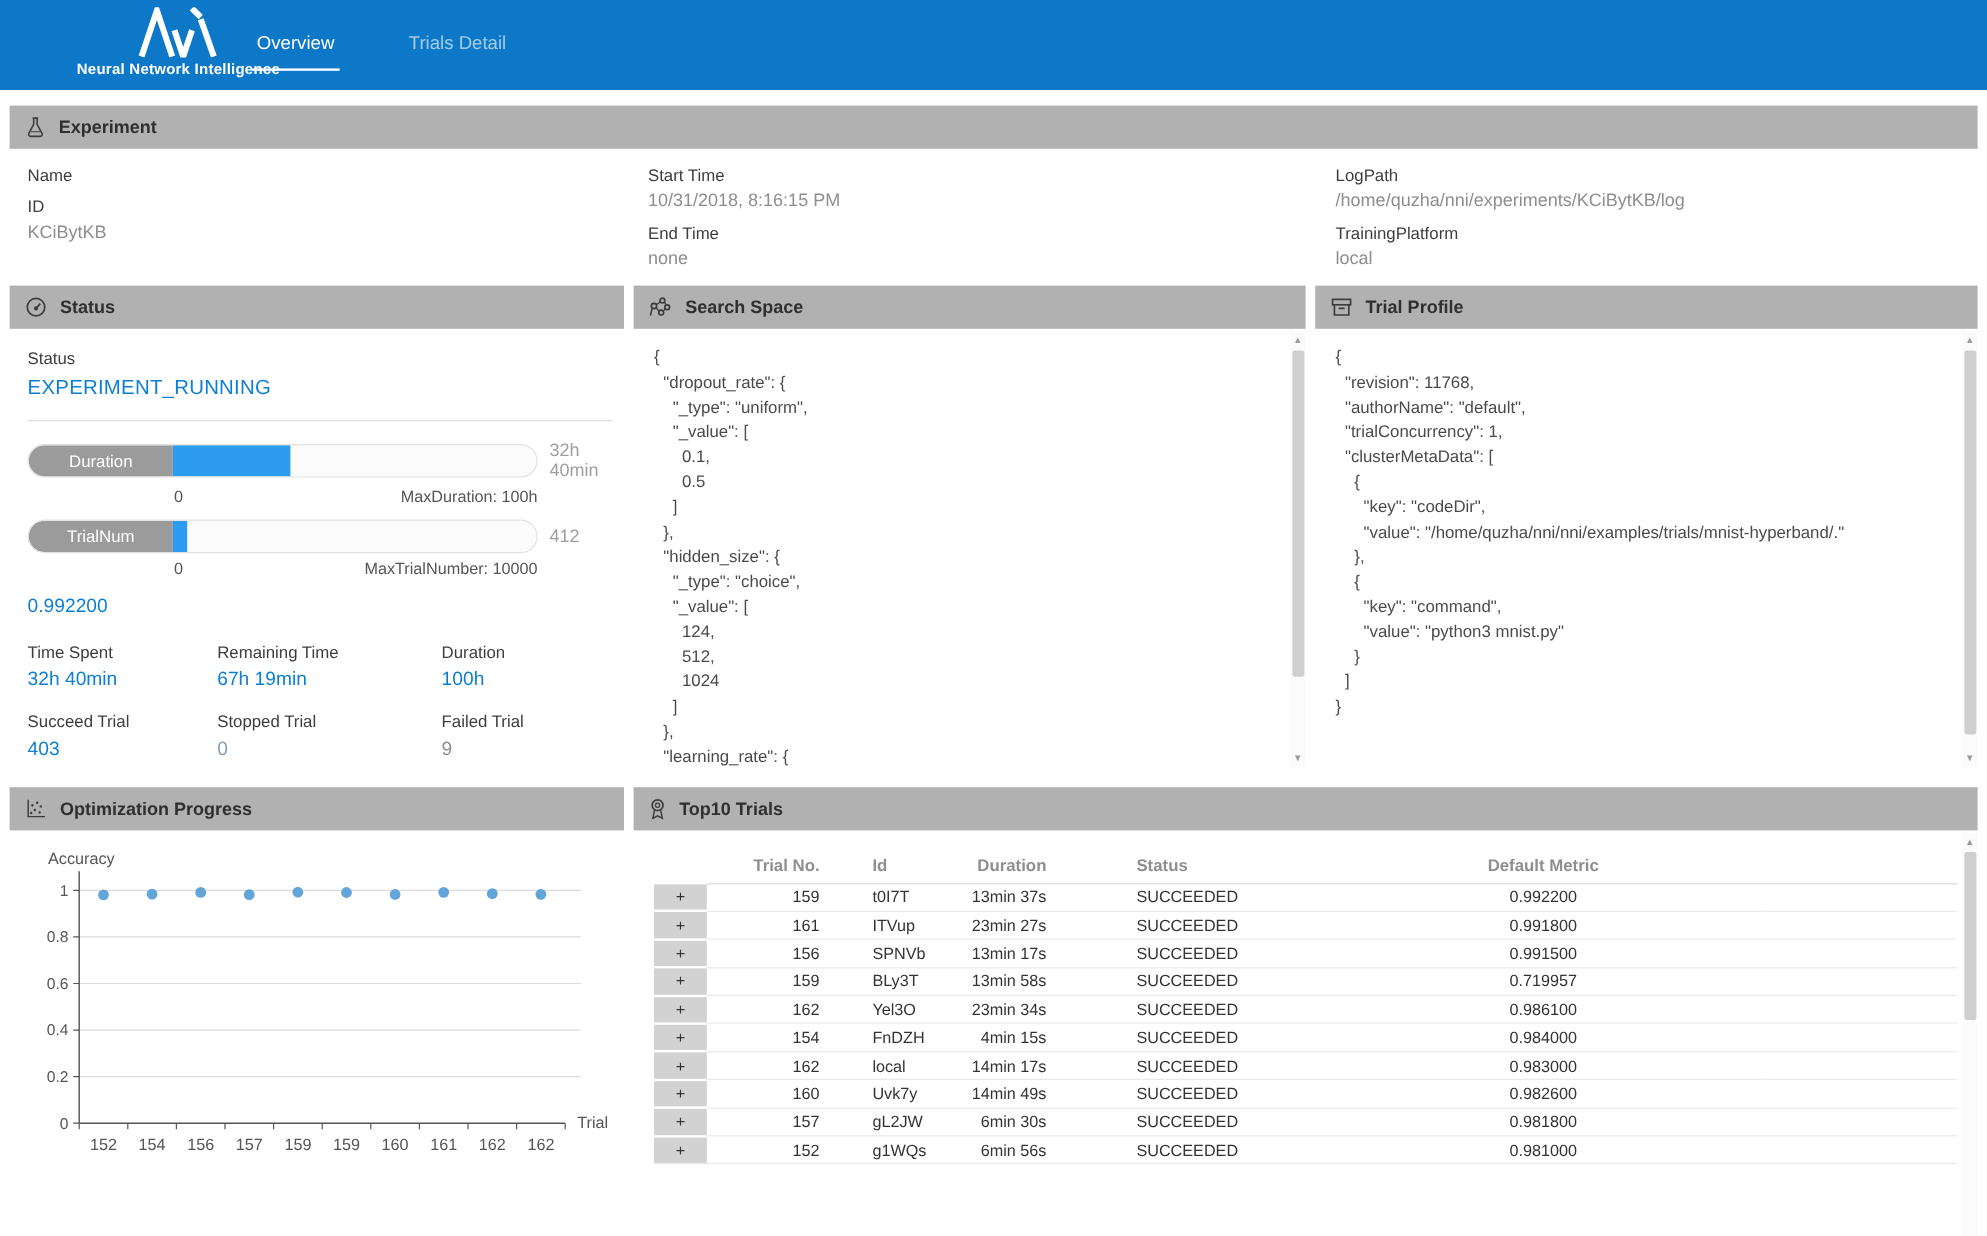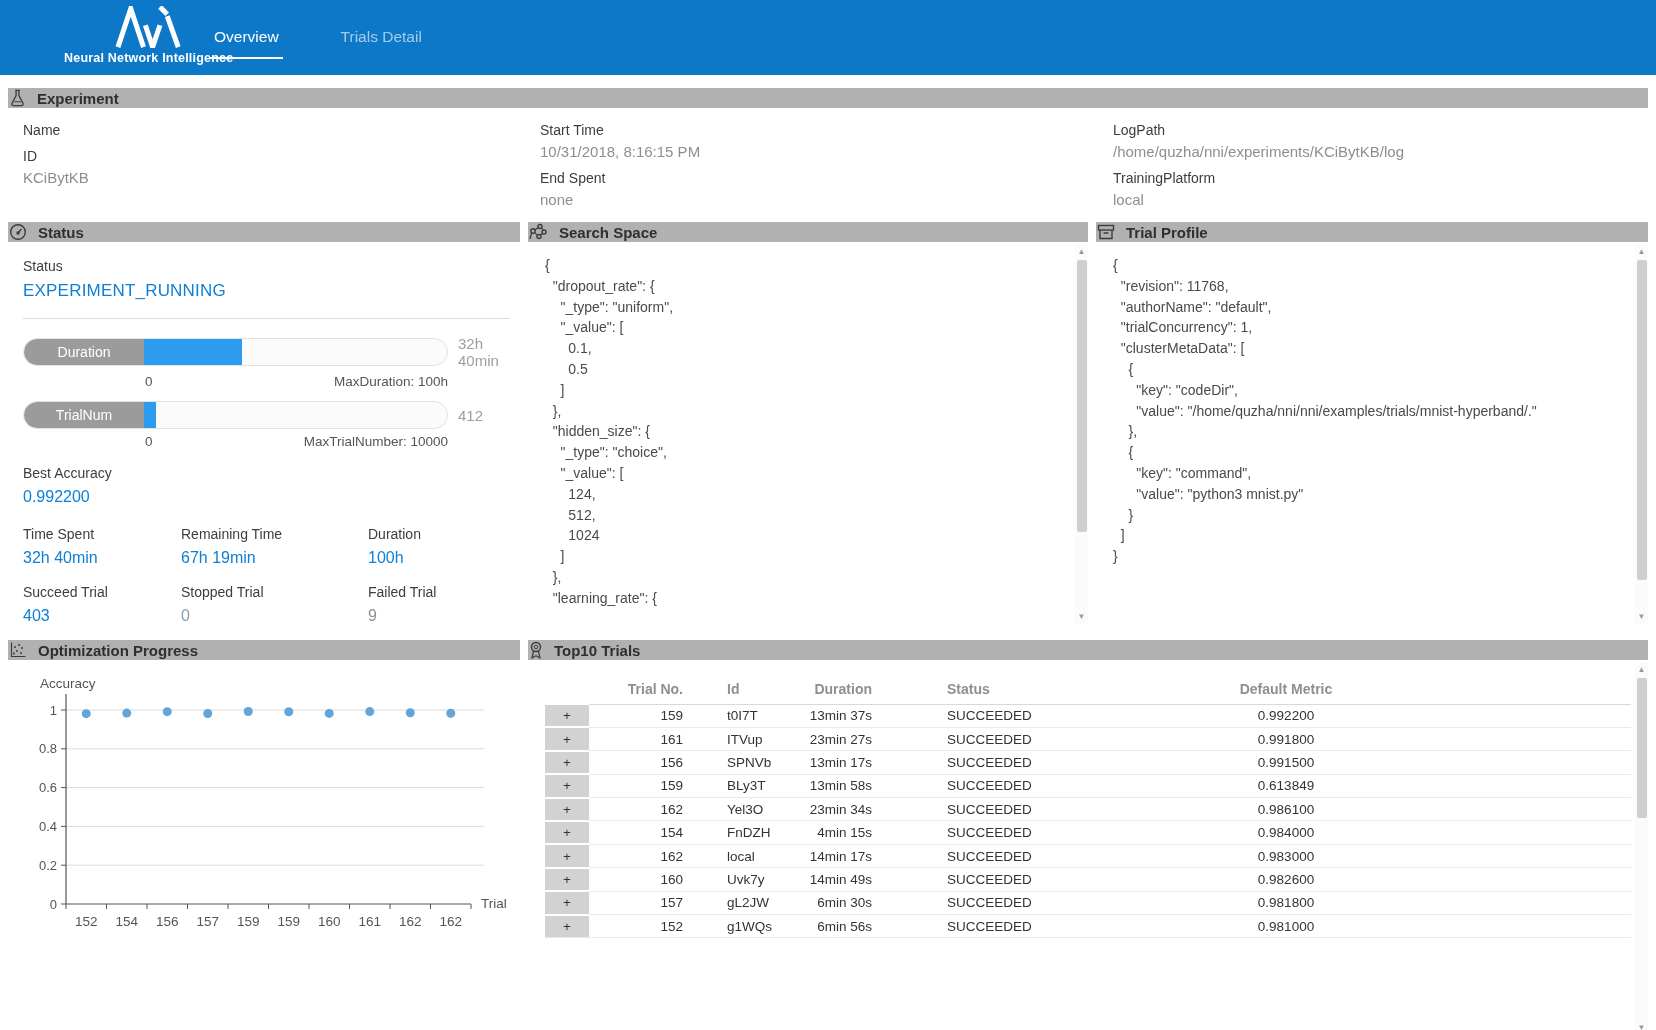--- a/index.html
+++ b/index.html
@@ -12,21 +12,21 @@
   .brand { position:absolute; left:64px; top:6px; display:flex; flex-direction:column; align-items:center; color:#fff; }
   .brand svg { display:block; }
   .brand-text { font-size:12.5px; font-weight:bold; margin-top:3px; letter-spacing:.2px; }
   .tabs { position:absolute; left:212px; top:0; height:75px; display:flex; align-items:center; gap:58px; }
   .tab { font-size:15.5px; color:rgba(255,255,255,.62); position:relative; padding:2px 2px 4px 2px; cursor:pointer; }
   .tab.active { color:#fff; }
   .tab.active::after { content:""; position:absolute; left:-2px; right:-2px; bottom:-9px; height:2px; background:#fff; }
 
   
   .content { padding:0 8px; }
-  .phead { height:20px; background:var(--panel-gray,#b1b1b1); display:flex; align-items:center; padding-left:1px; gap:11px; flex:none; }
+  .phead { height:36px; background:var(--panel-gray,#b1b1b1); display:flex; align-items:center; padding-left:13px; gap:11px; flex:none; }
   .phead .ptitle { font-size:15px; font-weight:bold; color:#2f2f2f; }
   .picon { display:flex; align-items:center; }
   .picon svg { stroke:#3c3c3c; fill:none; stroke-width:1.4; }
   .panel { display:flex; flex-direction:column; background:#fff; }
   .pbody { flex:1; position:relative; overflow:hidden; }
 
   
   .experiment { margin-top:13px; }
   .exp-body { height:114px; display:grid; grid-template-columns:517px 573px auto; padding-left:15px; padding-top:4px; }
   .field-label { font-size:14px; color:#3d3d3d; margin-top:10px; }
@@ -119,21 +119,21 @@
       </div>
       <div class="exp-body">
         <div>
           <div class="field-label">Name</div>
           <div class="field-label">ID</div>
           <div class="field-value">KCiBytKB</div>
         </div>
         <div>
           <div class="field-label">Start Time</div>
           <div class="field-value">10/31/2018, 8:16:15 PM</div>
-          <div class="field-label">End Spent</div>
+          <div class="field-label">End Time</div>
           <div class="field-value">none</div>
         </div>
         <div>
           <div class="field-label">LogPath</div>
           <div class="field-value">/home/quzha/nni/experiments/KCiBytKB/log</div>
           <div class="field-label">TrainingPlatform</div>
           <div class="field-value">local</div>
         </div>
       </div>
     </div>
@@ -178,21 +178,20 @@
               </div>
             </div>
             <div class="bar-value">412</div>
           </div>
           <div class="bar-scale">
             <span>0</span>
             <span>MaxTrialNumber: 10000</span>
           </div>
 
           <div class="best-acc">
-            <div class="stat-label">Best Accuracy</div>
             <div class="stat-value" style="color: rgb(13, 127, 212);">0.992200</div>
           </div>
 
           <div class="stats-grid">
             <div>
               <div class="stat-label">Time Spent</div>
               <div class="stat-value" style="color: rgb(13, 127, 212);">32h 40min</div>
             </div>
             <div>
               <div class="stat-label">Remaining Time</div>
@@ -430,21 +429,21 @@
                   <td class="c-status">SUCCEEDED</td>
                   <td class="c-metric">0.991500</td>
                   <td class="c-fill"></td>
                 </tr>
                 <tr>
                   <td class="expand">+</td>
                   <td class="c-num">159</td>
                   <td class="c-id">BLy3T</td>
                   <td class="c-dur">13min 58s</td>
                   <td class="c-status">SUCCEEDED</td>
-                  <td class="c-metric">0.613849</td>
+                  <td class="c-metric">0.719957</td>
                   <td class="c-fill"></td>
                 </tr>
                 <tr>
                   <td class="expand">+</td>
                   <td class="c-num">162</td>
                   <td class="c-id">Yel3O</td>
                   <td class="c-dur">23min 34s</td>
                   <td class="c-status">SUCCEEDED</td>
                   <td class="c-metric">0.986100</td>
                   <td class="c-fill"></td>

